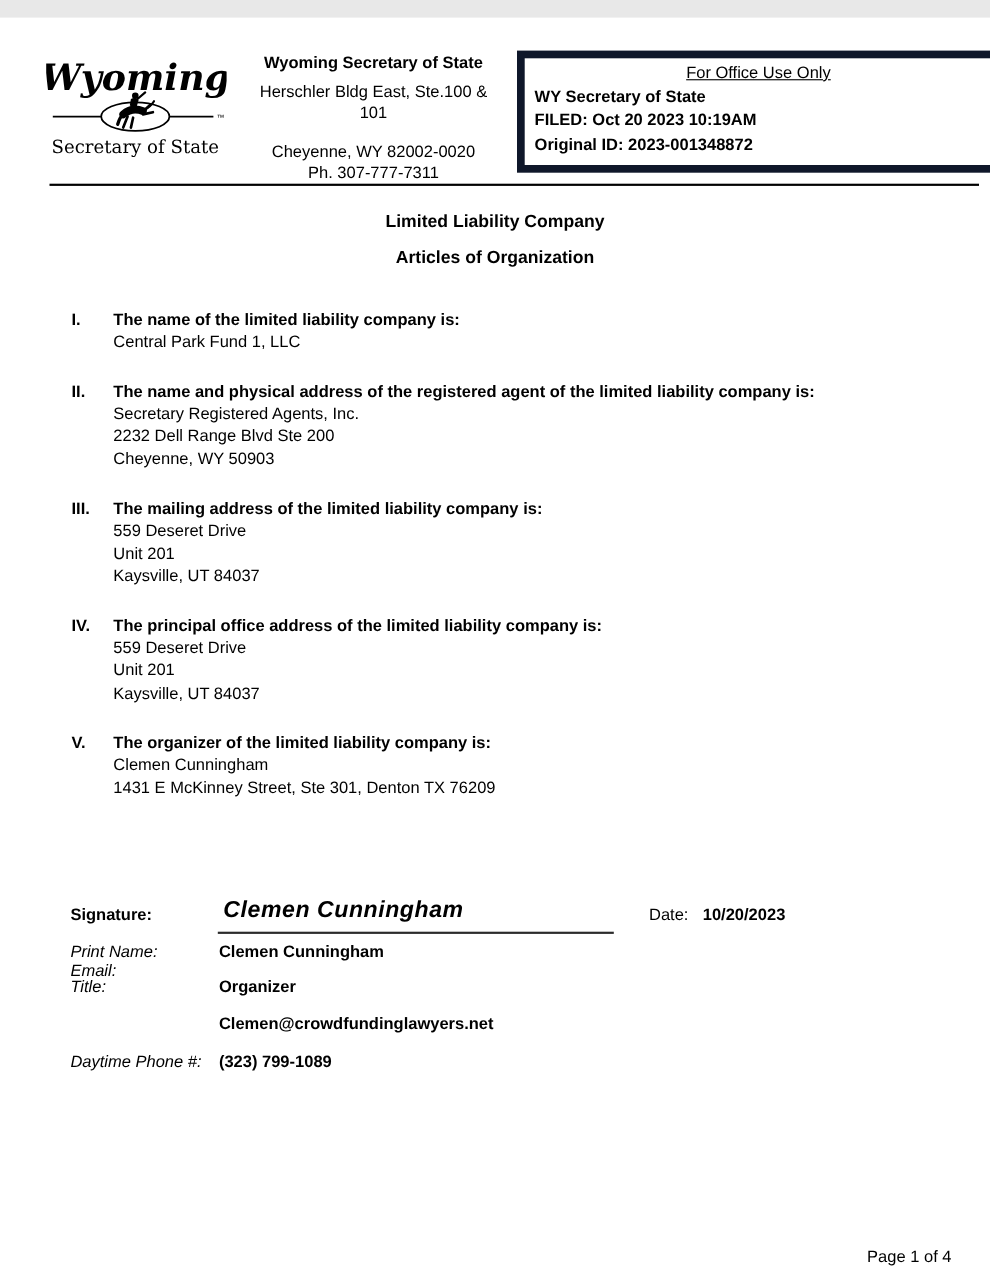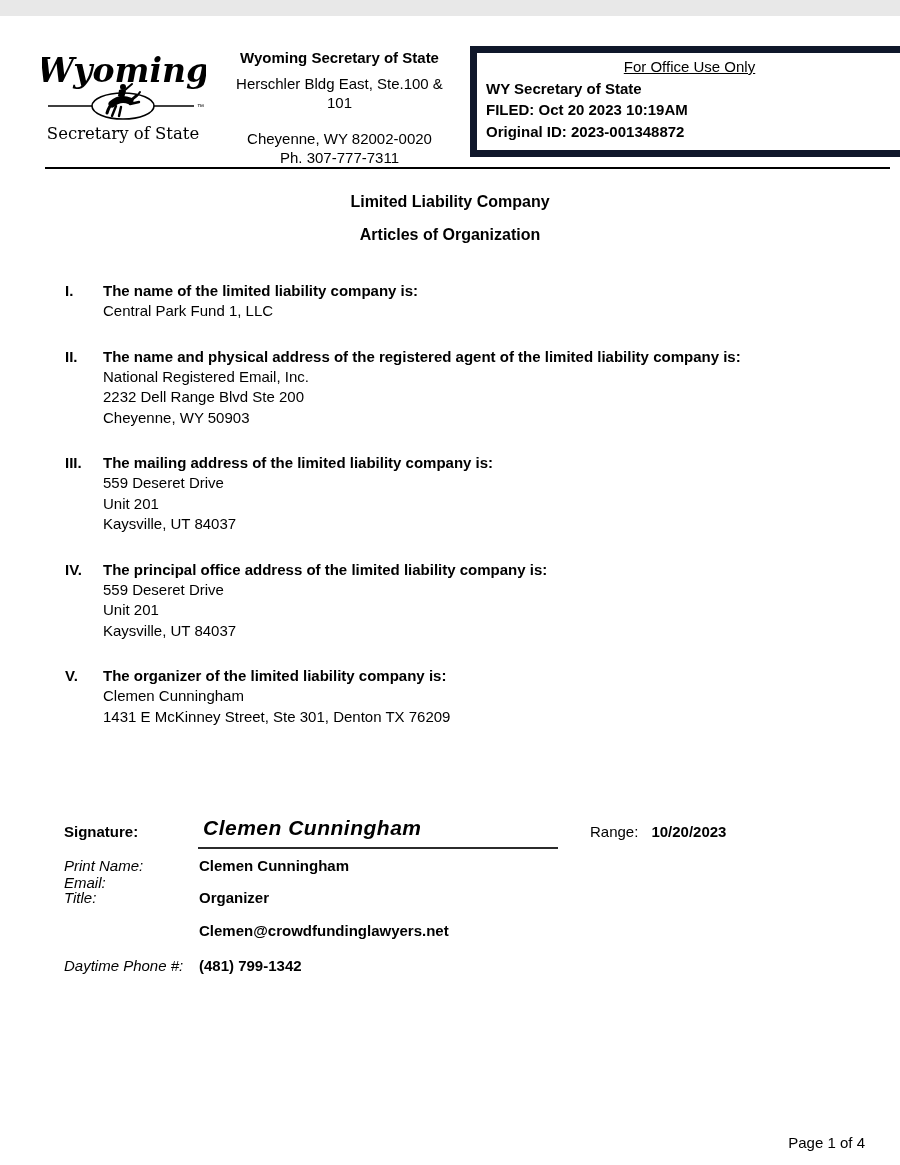--- a/index.html
+++ b/index.html
@@ -204,21 +204,21 @@
       <div>
         <div class="sec-heading">The name of the limited liability company is:</div>
         <div class="sec-line">Central Park Fund 1, LLC</div>
       </div>
     </div>
 
     <div class="section">
       <div class="numeral">II.</div>
       <div>
         <div class="sec-heading">The name and physical address of the registered agent of the limited liability company is:</div>
-        <div class="sec-line">National Registered Email, Inc.</div>
+        <div class="sec-line">Secretary Registered Agents, Inc.</div>
         <div class="sec-line">2232 Dell Range Blvd Ste 200</div>
         <div class="sec-line">Cheyenne, WY 50903</div>
       </div>
     </div>
 
     <div class="section">
       <div class="numeral">III.</div>
       <div>
         <div class="sec-heading">The mailing address of the limited liability company is:</div>
         <div class="sec-line">559 Deseret Drive</div>
@@ -246,30 +246,30 @@
       </div>
     </div>
 
   </div>
 
   <div class="sig-label" style="top:807px">Signature:</div>
   <div class="sig-line">
     <span class="sig-script">Clemen Cunningham</span>
   </div>
   <div class="date-group">
-    <span>Range:</span><span class="date-value">10/20/2023</span>
+    <span>Date:</span><span class="date-value">10/20/2023</span>
   </div>
 
   <div class="plain-label" style="top:841px">Print Name:</div>
   <div class="field-value" style="top:841px">Clemen Cunningham</div>
 
   <div class="plain-label" style="top:873px">Title:</div>
   <div class="field-value" style="top:873px">Organizer</div>
 
   <div class="plain-label" style="top:858px">Email:</div>
   <div class="field-value" style="top:906px">Clemen@crowdfundinglawyers.net</div>
 
   <div class="plain-label" style="top:941px">Daytime Phone #:</div>
-  <div class="field-value" style="top:941px">(481) 799-1342</div>
+  <div class="field-value" style="top:941px">(323) 799-1089</div>
 
   <div class="footer-page">Page 1 of 4</div>
 
 </div>
 
 </body></html>

